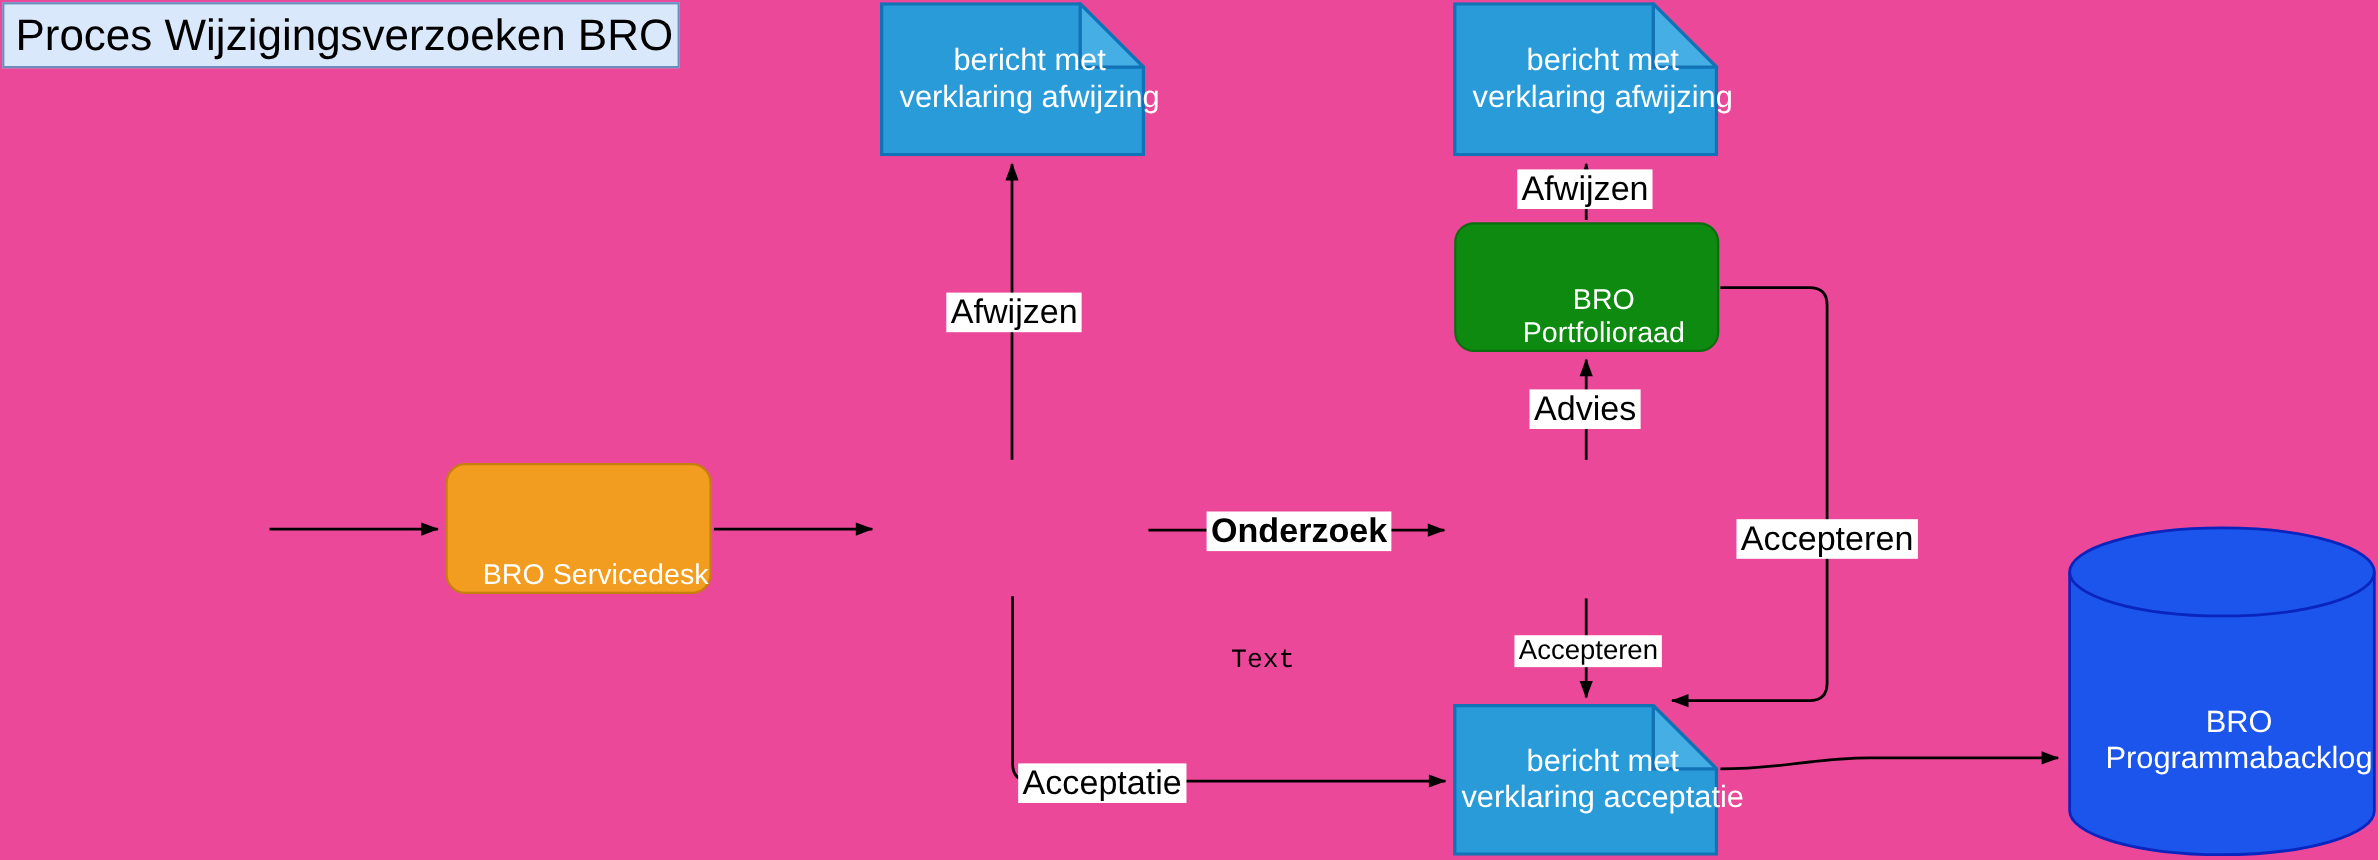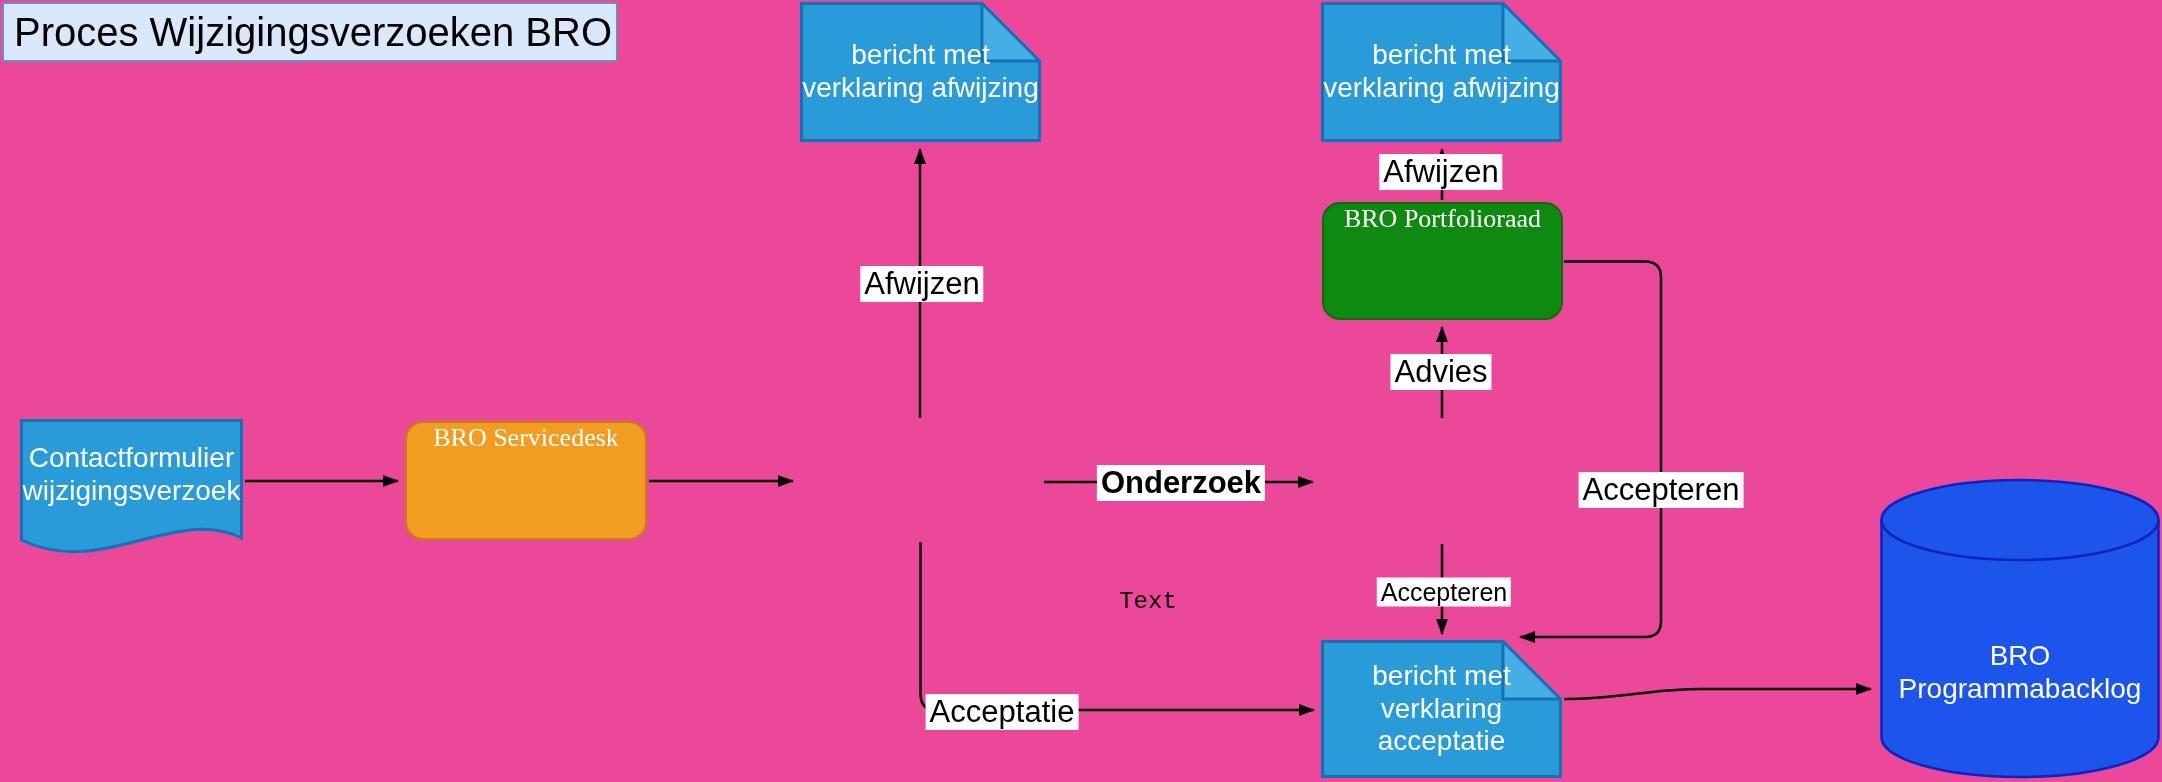--- a/index.html
+++ b/index.html
@@ -1,20 +1,20 @@
 <!DOCTYPE html>
 <html style="--title-fill: #dae8fc; --title-stroke: #6c8ebf; --doc-fill: #299bd9; --doc-fold: #45aee4; --doc-stroke: #1272b6; --green-fill: #0e8a10; --green-stroke: #0b6e0e; --orange-fill: #f29d1f; --orange-stroke: #c67f0e; --process-fill-top: #dfeed8; --process-fill-bottom: #a5d394; --process-stroke: #7fb362; --db-fill: #1b55ec; --db-stroke: #0a24be; --edge-color: #000000;"><head>
 <meta charset="utf-8">
 <style>
   html,body{margin:0;padding:0;background:#ffffff;}
   body{font-family:"Liberation Sans", sans-serif;}
   .canvas{position:relative;width:2162px;height:782px;background:#ec4899;overflow:hidden;}
 
   
-  .node{position:absolute;box-sizing:border-box;display:flex;align-items:flex-start;justify-content:center;text-align:center;font-family:Liberation Serif, serif;}
+  .node{position:absolute;box-sizing:border-box;display:flex;align-items:flex-end;justify-content:center;text-align:center;}
   .node .label{white-space:pre-line;line-height:1.18;}
 
   .rounded{border-radius:18px;border:2.5px solid;}
   .green{background:var(--green-fill);border-color:var(--green-stroke);color:#ffffff;font-size:26px;}
   .orange{background:var(--orange-fill);border-color:var(--orange-stroke);color:#ffffff;font-size:26px;}
 
   .title-box{position:absolute;left:2px;top:2px;width:616px;height:60px;box-sizing:border-box;
     background:var(--title-fill);border:2px solid var(--title-stroke);
     display:flex;align-items:center;font-size:40px;color:#000;padding-left:10px;}
 
@@ -30,21 +30,21 @@
   .process .bar{position:absolute;top:0;bottom:0;width:2px;background:var(--process-stroke);}
   .process .bar.left{left:24px;} .process .bar.right{right:24px;}
 
   
   .edge-label{position:absolute;transform:translate(-50%,-50%);background:#ffffff;color:#000;
     font-size:31px;padding:0 4px;white-space:nowrap;z-index:5;}
   .edge-label.small{font-size:25px;}
   .edge-label.plain{background:transparent;font-size:24px;}
 
   svg.wires{position:absolute;left:0;top:0;z-index:1;}
-  .node,.shape-wrap{z-index:2;}
+  .node,.shape-wrap{z-index:2;padding-left:31px;}
 </style>
 </head>
 <body>
 
 <div class="canvas">
 
   <svg class="wires" width="2162" height="782" viewBox="0 0 2162 782">
     <defs>
       <marker id="arr" markerUnits="userSpaceOnUse" markerWidth="20" markerHeight="16" refX="16" refY="7" orient="auto">
         <path d="M1,1 L17,7 L1,13 Z" fill="#000"></path>
@@ -61,27 +61,20 @@
       <path d="M1442,544 L1442,634" marker-end="url(#arr)"></path>
       <path d="M920.5,542 L920.5,694 Q920.5,710 936.5,710 L1314,710" marker-end="url(#arr)"></path>
       <path d="M1564,699 C1620,699 1650,689 1700,689 L1871,689" marker-end="url(#arr)"></path>
     </g>
   </svg>
 
   <div class="title-box">
     <span class="label">Proces Wijzigingsverzoeken BRO</span>
   </div>
 
-  <div class="shape-wrap" style="left:20px;top:419px;width:223px;height:142px;">
-    <svg width="223" height="142" viewBox="0 0 223 142">
-      <path d="M1.5,1.5 L221.5,1.5 L221.5,119 C155,86 82,160 1.5,121 Z" style="fill:var(--doc-fill);stroke:var(--doc-stroke);" stroke-width="3"></path>
-    </svg>
-    <div class="shape-text" style="height:112px;">Contactformulier
-wijzigingsverzoek</div>
-  </div>
 
   <div class="node rounded orange" style="left:405px;top:421px;width:242px;height:119px;">
     <span class="label">BRO Servicedesk</span>
   </div>
 
 
   <div class="shape-wrap" style="left:800px;top:2px;width:241px;height:140px;">
     <svg width="241" height="140" viewBox="0 0 241 140">
       <path d="M1.5,1.5 L182,1.5 L239.5,59 L239.5,138.5 L1.5,138.5 Z" style="fill:var(--doc-fill);stroke:var(--doc-stroke);" stroke-width="3"></path>
       <path d="M182,1.5 L239.5,59 L182,59 Z" style="fill:var(--doc-fold);stroke:var(--doc-stroke);" stroke-width="3"></path>

